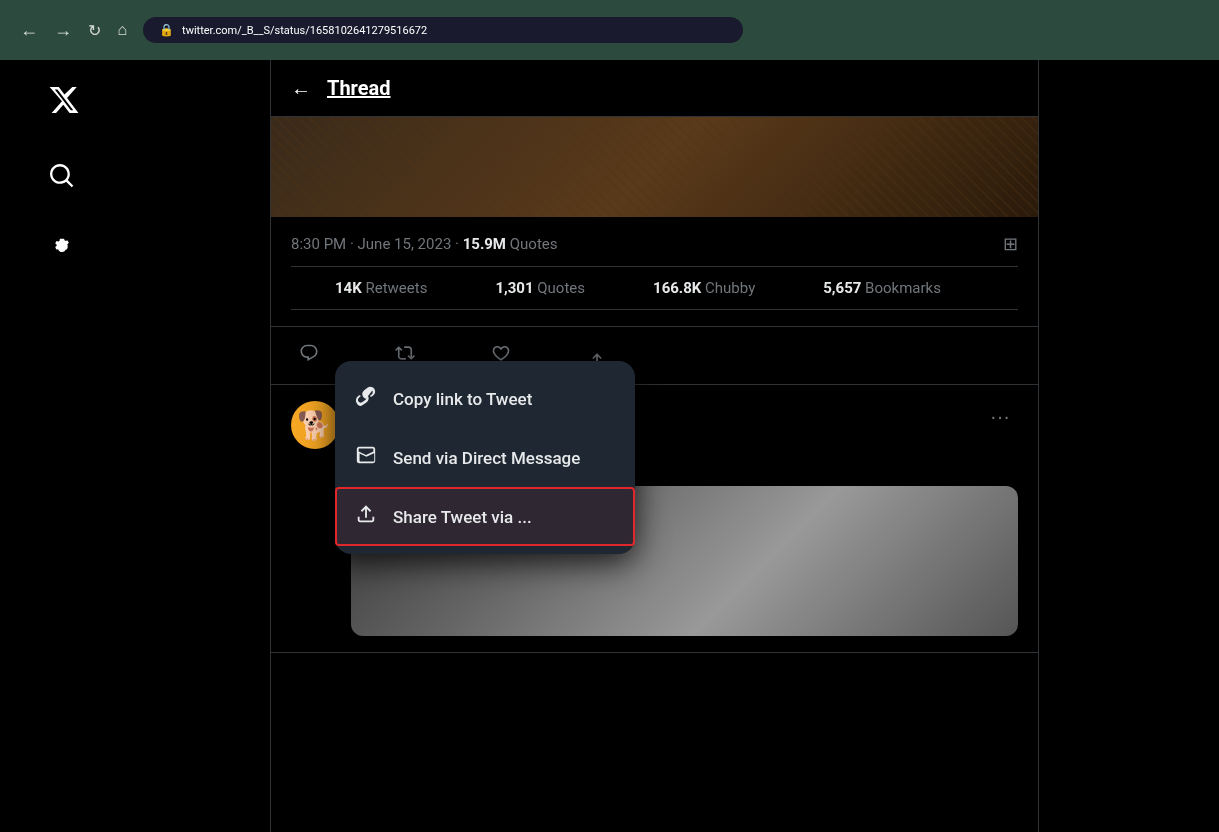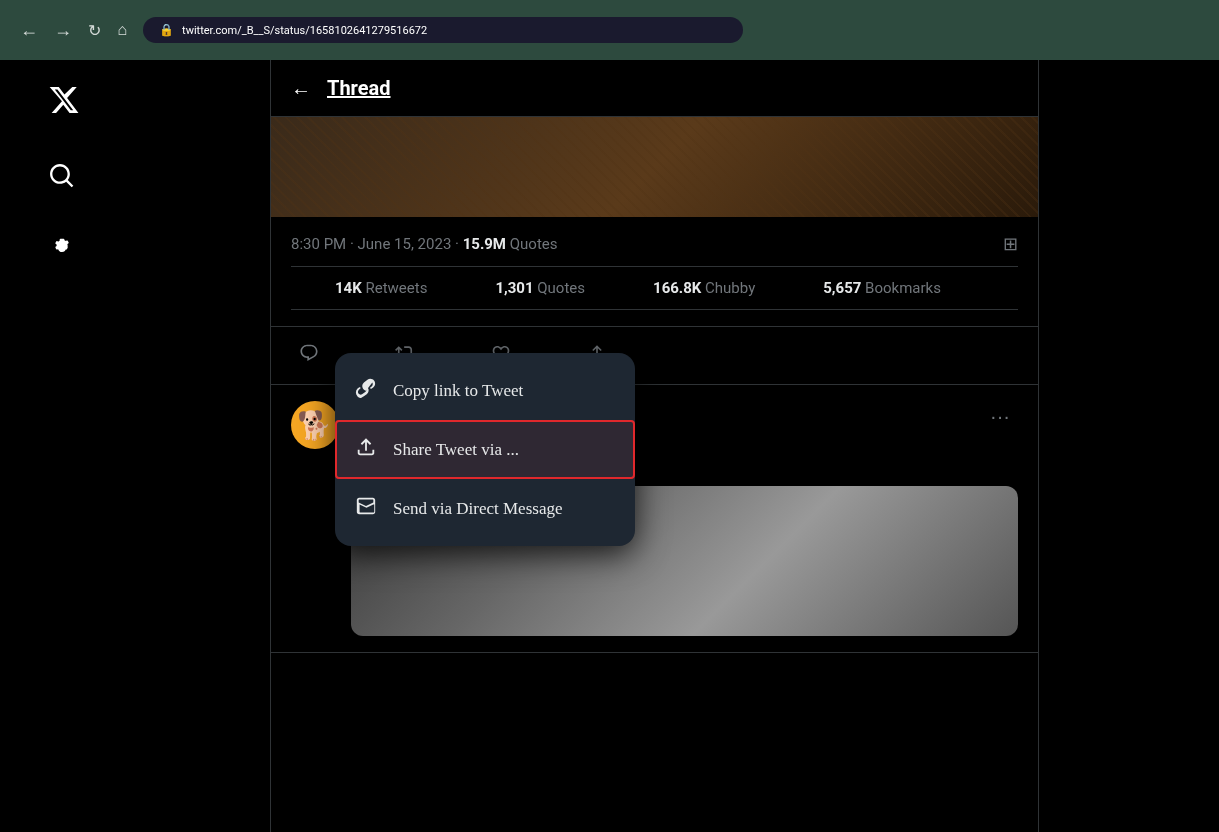--- a/index.html
+++ b/index.html
@@ -177,26 +177,25 @@
       margin-left: 44px;
     }
     .stat-item .stat-num {
       color: #e7e9ea;
       font-weight: 700;
     }
 
     
     .action-bar {
       display: flex;
-      align-items: center;
+      align-items: flex-end;
       padding: 8px 20px;
       gap: 60px;
       border-bottom: 1px solid #2f3336;
       position: relative;
-      font-family: Liberation Serif, serif;
     }
     .action-icon {
       color: #71767b;
       font-size: 20px;
       cursor: pointer;
       padding: 8px;
     }
 
     
     .dropdown-menu {
@@ -424,36 +423,36 @@
           <div class="dropdown-item">
             <span class="dropdown-icon">
               <svg width="22" height="22" viewBox="0 0 24 24" fill="#e7e9ea">
                 <path d="M11.96 14.945c-.067 0-.136-.01-.203-.027-1.13-.318-2.097-.986-2.795-1.932-.832-1.125-1.176-2.508-.968-3.893s.942-2.605 2.068-3.438l3.53-2.608c2.322-1.716 5.61-1.224 7.33 1.1.83 1.127 1.175 2.51.967 3.895s-.943 2.605-2.07 3.438l-1.565 1.155c-.92.692-2.251-.223-1.56-1.144l1.088-.804c.765-.566 1.3-1.363 1.507-2.246s.024-1.8-.422-2.454c-1.rake-1.088-2.979-.643-3.61.482l-3.53 2.607c-.532.393-.874.99-.963 1.649s.078 1.321.472 1.854c.308.416.73.717 1.22.873.504.161.926.721.739 1.221-.162.437-.598.703-1.043.703z"></path>
                 <path d="M7.15 22.991c-1.612 0-3.19-.6-4.378-1.79-2.374-2.378-2.374-6.244-.001-8.623l1.566-1.152c.92-.693 2.251.223 1.56 1.144l-1.088.805c-.765.566-1.3 1.362-1.507 2.245s-.024 1.8.422 2.453c.917 1.24 2.588 1.612 3.91.88l3.53-2.607c1.297-.955 1.596-2.763.641-4.059-.308-.416-.73-.717-1.22-.873-.504-.161-.926-.721-.739-1.221.162-.437.598-.703 1.043-.703.069 0 .139.01.207.028 1.13.318 2.096.986 2.794 1.932 1.717 2.324 1.224 5.612-1.1 7.33l-3.53 2.608c-.823.605-1.799.93-2.11.93z"></path>
               </svg>
             </span>
             <span>Copy link to Tweet</span>
           </div>
 
+          <div class="dropdown-item">
+            <span class="dropdown-icon">
+              <svg width="22" height="22" viewBox="0 0 24 24" fill="#e7e9ea">
+                <path d="M1.998 5.5c0-1.381 1.119-2.5 2.5-2.5h15c1.381 0 2.5 1.119 2.5 2.5v13c0 1.381-1.119 2.5-2.5 2.5h-15c-1.381 0-2.5-1.119-2.5-2.5v-13zm2.5-.5c-.276 0-.5.224-.5.5v2.764l8 3.638 8-3.638V5.5c0-.276-.224-.5-.5-.5h-15zm15.5 5.463l-7.5 3.41-7.5-3.41V18.5c0 .276.224.5.5.5h15c.276 0 .5-.224.5-.5v-8.037z"></path>
+              </svg>
+            </span>
+            <span>Send via Direct Message</span>
+          </div>
+
           <div class="dropdown-item highlighted">
             <span class="dropdown-icon">
               <svg width="22" height="22" viewBox="0 0 24 24" fill="#e7e9ea">
                 <path d="M12 2.59l5.7 5.7-1.41 1.42L13 6.41V16h-2V6.41l-3.3 3.3-1.41-1.42L12 2.59zM21 15l-.02 3.51c0 1.38-1.12 2.49-2.5 2.49H5.5C4.11 21 3 19.88 3 18.5V15h2v3.5c0 .28.22.5.5.5h12.98c.28 0 .5-.22.5-.5L19 15h2z"></path>
               </svg>
             </span>
             <span>Share Tweet via ...</span>
-          </div>
-
-          <div class="dropdown-item">
-            <span class="dropdown-icon">
-              <svg width="22" height="22" viewBox="0 0 24 24" fill="#e7e9ea">
-                <path d="M1.998 5.5c0-1.381 1.119-2.5 2.5-2.5h15c1.381 0 2.5 1.119 2.5 2.5v13c0 1.381-1.119 2.5-2.5 2.5h-15c-1.381 0-2.5-1.119-2.5-2.5v-13zm2.5-.5c-.276 0-.5.224-.5.5v2.764l8 3.638 8-3.638V5.5c0-.276-.224-.5-.5-.5h-15zm15.5 5.463l-7.5 3.41-7.5-3.41V18.5c0 .276.224.5.5.5h15c.276 0 .5-.224.5-.5v-8.037z"></path>
-              </svg>
-            </span>
-            <span>Send via Direct Message</span>
           </div>
 
         </div>
       </div>
     </div>
 
     <div class="reply-tweet">
       <div class="avatar">
         <span class="avatar-emoji">🐕</span>
       </div>

